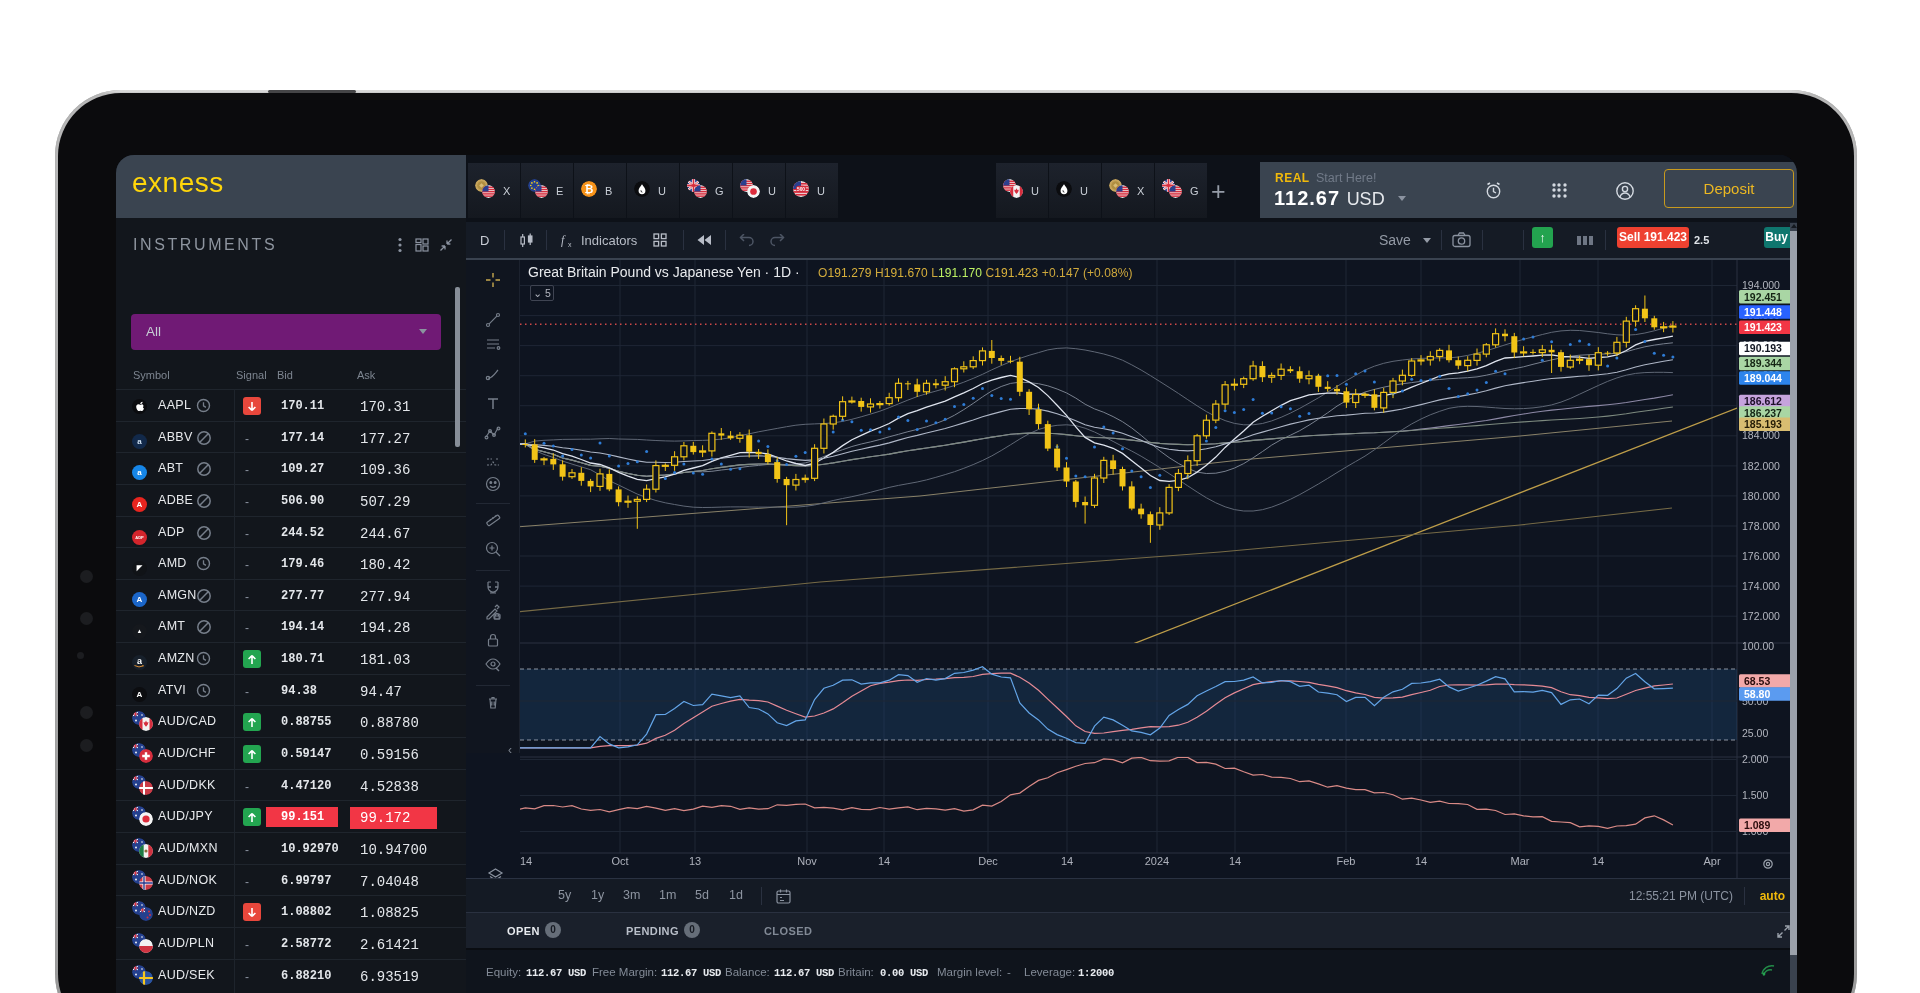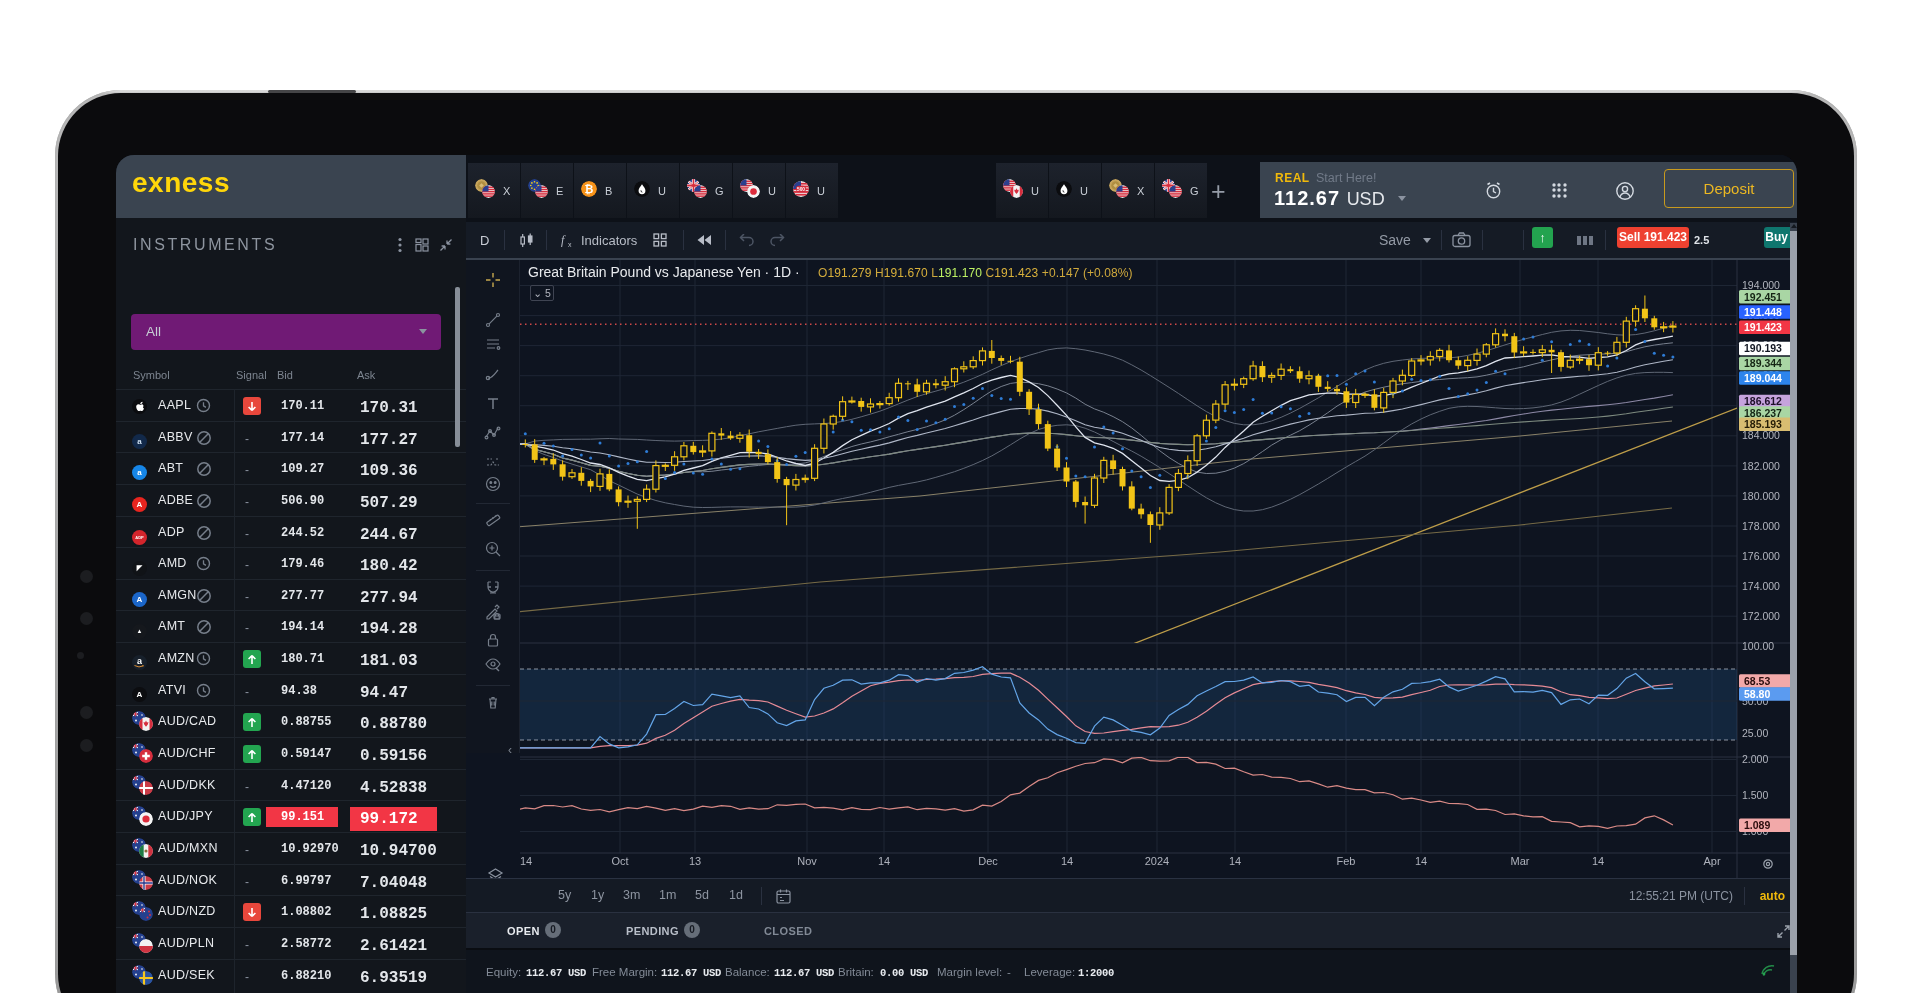--- a/index.html
+++ b/index.html
@@ -5,21 +5,21 @@
 html,body{width:1920px;height:993px;overflow:hidden;background:#fff;font-family:"Liberation Sans",sans-serif}
 .abs{position:absolute}
 #dev{position:absolute;left:55px;top:90px;width:1802px;height:950px;border-radius:66px;background:linear-gradient(180deg,#e8e8e8,#b9b9b9 4px,#9a9a9a);box-shadow:inset 0 0 1px #777}
 #bez{position:absolute;left:58px;top:93px;width:1796px;height:944px;border-radius:63px;background:#0b0b0d}
 #topbtn{position:absolute;left:268px;top:90px;width:88px;height:3px;background:#454547;border-radius:2px}
 .bzdot{position:absolute;border-radius:50%;background:#1c1d20}
 #scr{position:absolute;left:116px;top:155px;width:1681px;height:860px;border-radius:18px;background:#0e1420;overflow:hidden}
 
 #sb{position:absolute;left:0;top:0;width:350px;height:860px;background:#12161c}
 #sbh{position:absolute;left:0;top:0;width:350px;height:63px;background:#3a4450}
-#logo{position:absolute;left:16px;top:12px;font-size:28px;font-weight:bold;color:#ffd60a;letter-spacing:0.5px}
+#logo{position:absolute;left:16px;top:12px;font-size:28px;font-weight:normal;color:#ffd60a;letter-spacing:0.5px}
 #instr{position:absolute;left:17px;top:81px;font-size:16px;color:#8e959f;letter-spacing:2.6px}
 .sbt{position:absolute;top:82px}
 #srch{position:absolute;left:15px;top:117px;width:310px;height:35px;background:#252e39;border-radius:4px}
 #srch svg{position:absolute;left:14px;top:9px}
 #srch span{position:absolute;left:42px;top:9px;font-size:13.5px;color:#98a0ab}
 #alldd{position:absolute;left:15px;top:159px;width:310px;height:36px;background:#701a75;border-radius:4px}
 #alldd span{position:absolute;left:15px;top:10px;font-size:13.5px;color:#c6ccd4}
 .carr{position:absolute;width:0;height:0;border-left:4.5px solid transparent;border-right:4.5px solid transparent;border-top:5.5px solid #8b93a0}
 #thead{position:absolute;left:0;top:206px;width:350px;height:28px;font-size:11px;color:#7d8590}
 #thead span{position:absolute;top:8px}
@@ -33,21 +33,21 @@
 .fp .f2{position:absolute;left:7px;top:3px}
 .fp.one{width:18px}
 .row .rnm{position:absolute;left:42px;top:8px;font-size:12.5px;color:#e8eaed;letter-spacing:0.3px}
 .row .rst{position:absolute;left:80px;top:8px}
 .row .rsg{position:absolute;left:127px;top:7px}
 .bdg{display:inline-flex;width:18px;height:18px;border-radius:3px;align-items:center;justify-content:center}
 .bdg.up{background:#23a550}
 .bdg.dn{background:#e8473c}
 .nosig{color:#8b93a0;font-size:12px;position:relative;left:2px}
 .row .rbid{position:absolute;left:165px;top:9px;font-family:"Liberation Mono",monospace;font-weight:bold;font-size:12px;color:#e3e6ea}
-.row .rask{position:absolute;left:244px;top:9px;font-family:"Liberation Mono",monospace;font-weight:bold;font-size:16px;color:#e3e6ea}
+.row .rask{position:absolute;left:244px;top:9px;font-family:"Liberation Mono",monospace;font-weight:normal;font-size:14px;color:#e3e6ea}
 .hot{display:inline-block;background:#f23645;color:#fff;margin:-4px 0 0 -15px;padding:3px 0 3px 15px;width:72px}
 .hot2{margin-left:-10px;padding-left:10px;width:87px}
 #sbscroll{position:absolute;left:339px;top:132px;width:5px;height:160px;background:#878e98;border-radius:2px}
 
 #mn{position:absolute;left:350px;top:0;width:1331px;height:860px;background:#0e1420}
 #tabs{position:absolute;left:0;top:0;width:1331px;height:67px;background:#0d1118}
 .tb{position:absolute;top:8px;width:52px;height:55px;background:linear-gradient(180deg,#1d222c,#14181f);display:flex;align-items:center;padding-left:7px}
 .tb .tl{color:#c9ced6;font-size:11px;margin-left:6px}
 .tb.act{background:#202635;border-top:3px solid #f8c622;height:59px;padding-left:12px}
 .tla{color:#eef1f5;font-size:13.5px;font-weight:bold;margin-left:10px;letter-spacing:0.2px}

